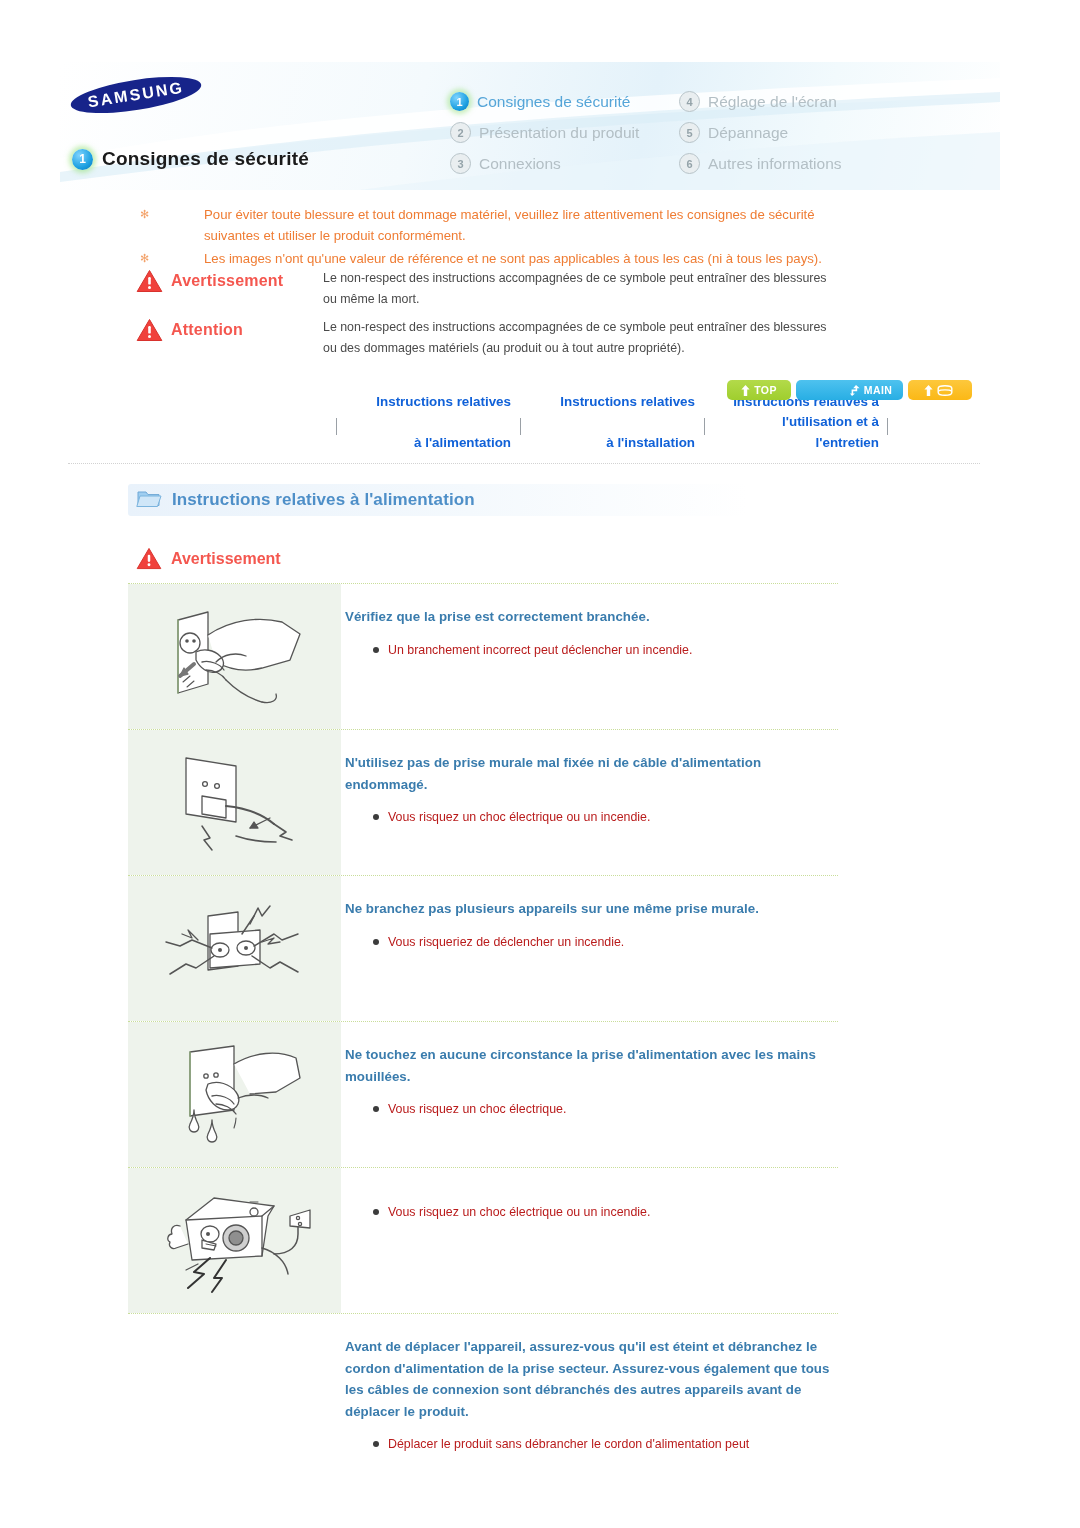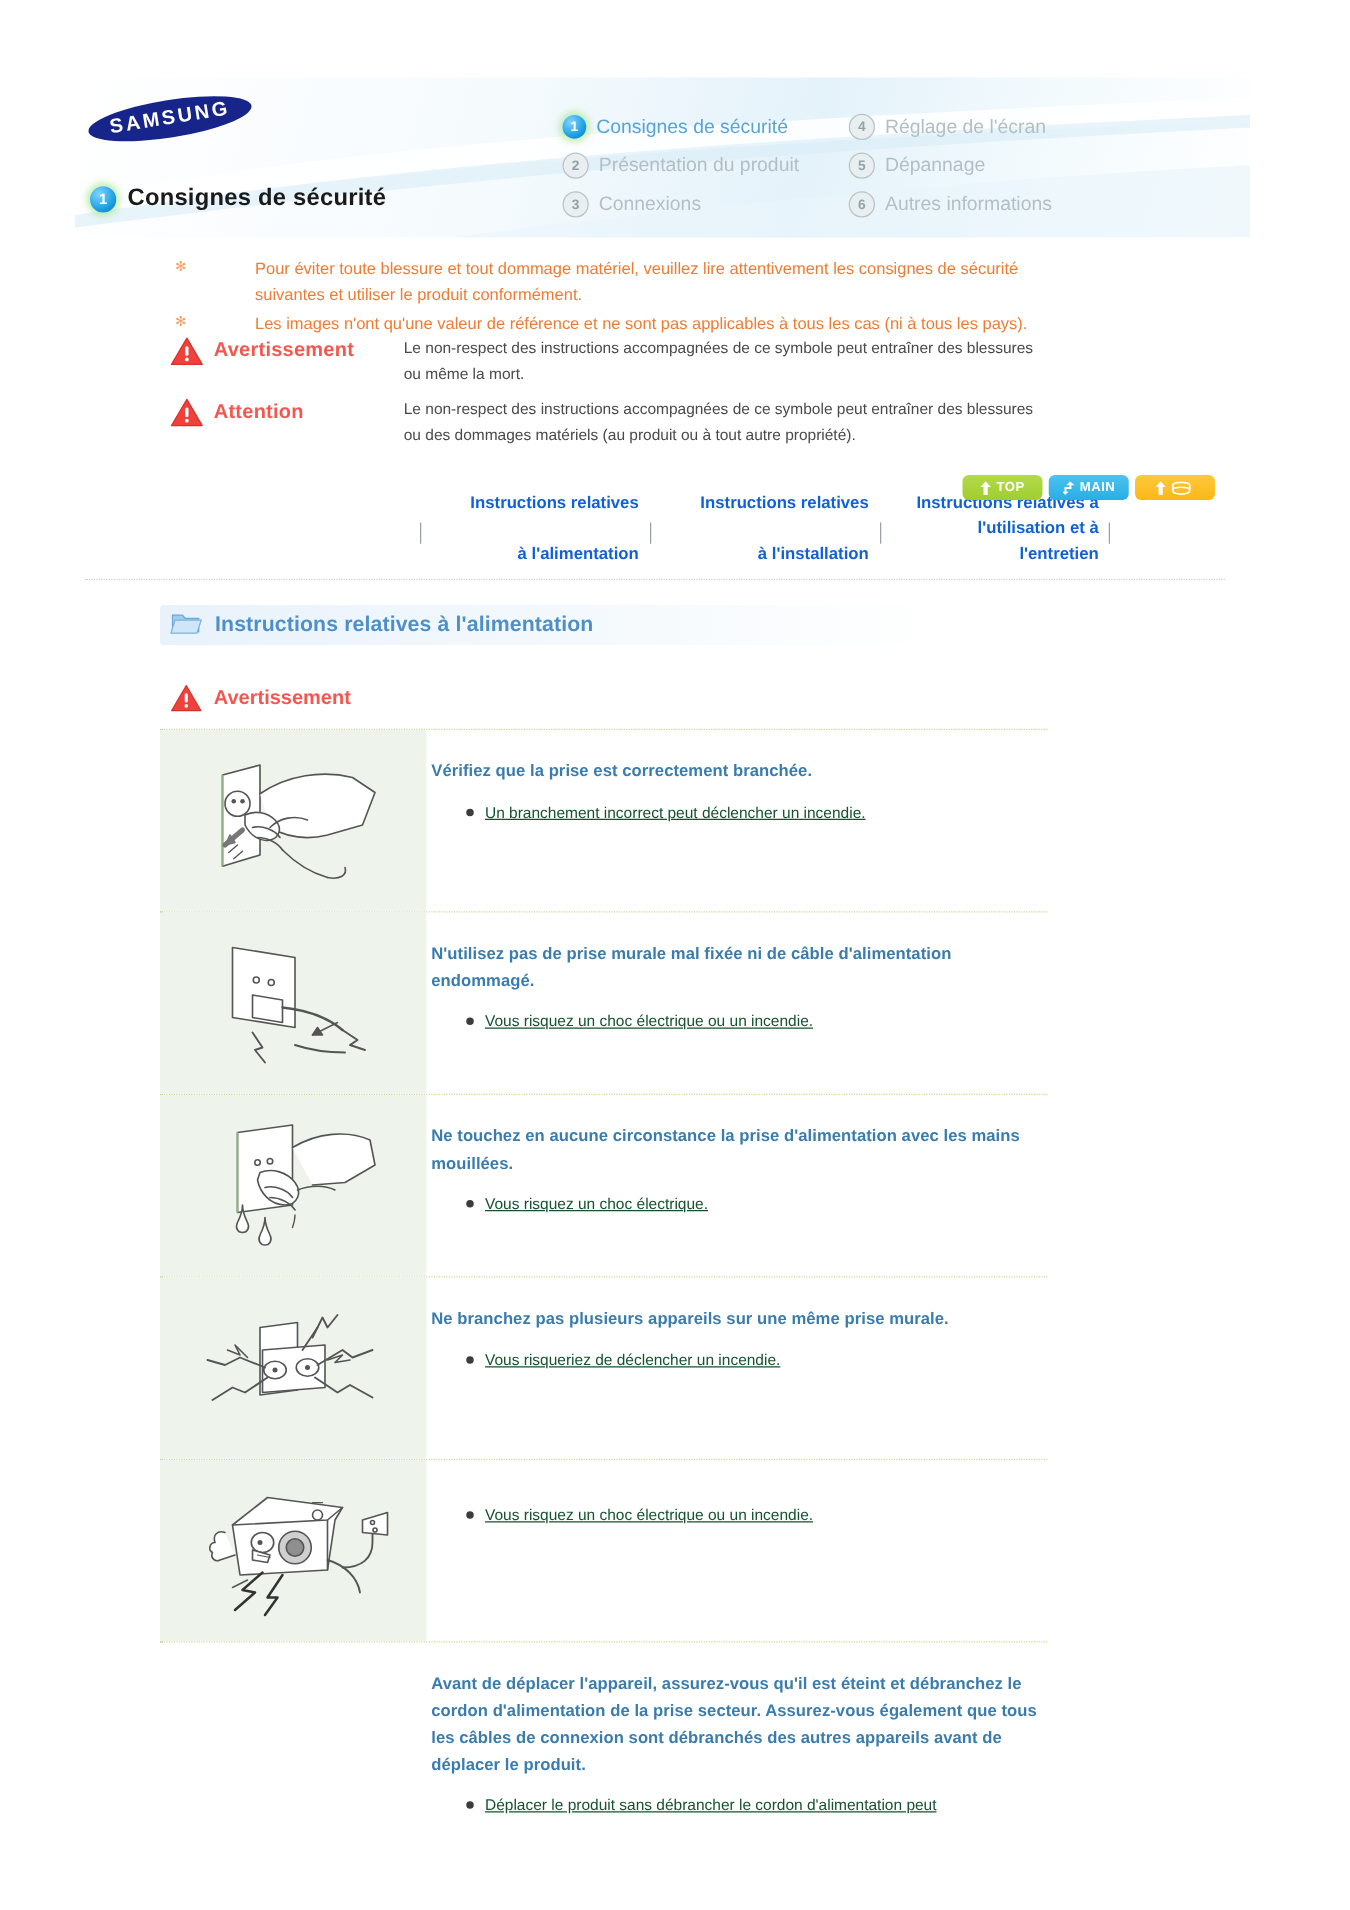--- a/index.html
+++ b/index.html
@@ -245,21 +245,21 @@
     align-items: center;
     justify-content: center;
     gap: 4px;
     color: #ffffff;
     font-size: 10.5px;
     font-weight: bold;
     letter-spacing: .4px;
     cursor: pointer;
   }
   .sidebtn.top  { background: linear-gradient(#b3da4a, #9fce2e); }
-  .sidebtn.main { background: linear-gradient(#4ec2ef, #28aee4); }
+  .sidebtn.main { background: linear-gradient(#4ec2ef, #28aee4); padding-left: 43px; }
   .sidebtn.back { background: linear-gradient(#fdc83c, #fbb816); }
   .sidebtn .ico { display: flex; align-items: center; }
 
   
   .section-title {
     position: absolute;
     left: 128px;
     top: 484px;
     display: flex;
     align-items: center;
@@ -334,25 +334,24 @@
   }
   .bullets {
     margin: 0;
     padding: 0;
     list-style: none;
   }
   .bullets li {
     display: flex;
     gap: 9px;
     font-size: 12.4px;
-    color: #14532d;
+    color: #b91c1c;
     line-height: 1.62;
     margin-left: 28px;
     margin-top: 12px;
-    text-decoration: underline;
   }
   .bullets li .dot {
     flex: none;
     width: 6px; height: 6px;
     border-radius: 50%;
     background: #3c3c3c;
     margin-top: 7px;
   }
   svg.art { display: block; }
 </style>
@@ -577,50 +576,20 @@
           <span>Vous risquez un choc électrique ou un incendie.</span>
         </li>
       </ul>
     </div>
   </div>
 
   <div class="row">
     <div class="cell-img">
       <svg class="art" width="170" height="118" viewBox="0 0 170 118">
         <g fill="none" stroke="#555" stroke-width="1.3" stroke-linejoin="round" stroke-linecap="round">
-          <path d="M40 16 L84 10 L84 74 L40 80 Z" fill="#fff"></path>
-          <path d="M40 16 L40 80" stroke="#8fae7a"></path>
-          <circle cx="56" cy="40" r="2.2" fill="#fff"></circle>
-          <circle cx="66" cy="39" r="2.2" fill="#fff"></circle>
-          <path d="M84 28 C104 16 128 14 146 22 L150 42 L126 56 L100 58" fill="#fff"></path>
-          <path d="M58 48 C68 44 80 48 86 56 C92 64 88 74 78 74 C66 74 58 64 56 54 Z" fill="#fff"></path>
-          <path d="M62 60 C70 58 80 62 84 68"></path>
-          <path d="M66 68 C74 68 82 72 86 78"></path>
-          <path d="M88 62 C98 58 110 58 118 62"></path>
-          <path d="M44 74 C44 80 42 84 40 88 C38 92 40 96 44 96 C48 96 50 92 48 88 C46 84 44 80 44 74 Z" fill="#fff"></path>
-          <path d="M62 84 C62 90 60 94 58 98 C56 102 58 106 62 106 C66 106 68 102 66 98 C64 94 62 90 62 84 Z" fill="#fff"></path>
-          <path d="M86 82 C86 86 85 89 84 92" stroke-width="1.1"></path>
-        </g>
-      </svg>
-    </div>
-    <div class="cell-txt">
-      <h3>Ne touchez en aucune circonstance la prise d'alimentation avec les mains mouillées.</h3>
-      <ul class="bullets">
-        <li>
-          <span class="dot"></span>
-          <span>Vous risquez un choc électrique.</span>
-        </li>
-      </ul>
-    </div>
-  </div>
-
-  <div class="row">
-    <div class="cell-img">
-      <svg class="art" width="170" height="118" viewBox="0 0 170 118">
-        <g fill="none" stroke="#555" stroke-width="1.3" stroke-linejoin="round" stroke-linecap="round">
           <path d="M58 26 L88 22 L88 76 L58 80 Z" fill="#fff"></path>
           <path d="M60 44 L110 40 L110 74 L60 78 Z" fill="#fff"></path>
           <ellipse cx="70" cy="60" rx="9" ry="7" fill="#fff"></ellipse>
           <ellipse cx="96" cy="58" rx="9" ry="7" fill="#fff"></ellipse>
           <circle cx="70" cy="60" r="2" fill="#555" stroke="none"></circle>
           <circle cx="96" cy="58" r="2" fill="#555" stroke="none"></circle>
           <path d="M62 58 L42 50 L30 56 L16 52" stroke-width="1.5"></path>
           <path d="M104 56 L124 44 L132 50 L148 44" stroke-width="1.5"></path>
           <path d="M64 66 L46 78 L36 74 L20 84" stroke-width="1.5"></path>
           <path d="M102 66 L120 78 L130 72 L148 82" stroke-width="1.5"></path>
@@ -630,20 +599,50 @@
           <path d="M112 52 L124 48 L118 54 L130 52" stroke-width="1.3"></path>
         </g>
       </svg>
     </div>
     <div class="cell-txt">
       <h3>Ne branchez pas plusieurs appareils sur une même prise murale.</h3>
       <ul class="bullets">
         <li>
           <span class="dot"></span>
           <span>Vous risqueriez de déclencher un incendie.</span>
+        </li>
+      </ul>
+    </div>
+  </div>
+
+  <div class="row">
+    <div class="cell-img">
+      <svg class="art" width="170" height="118" viewBox="0 0 170 118">
+        <g fill="none" stroke="#555" stroke-width="1.3" stroke-linejoin="round" stroke-linecap="round">
+          <path d="M40 16 L84 10 L84 74 L40 80 Z" fill="#fff"></path>
+          <path d="M40 16 L40 80" stroke="#8fae7a"></path>
+          <circle cx="56" cy="40" r="2.2" fill="#fff"></circle>
+          <circle cx="66" cy="39" r="2.2" fill="#fff"></circle>
+          <path d="M84 28 C104 16 128 14 146 22 L150 42 L126 56 L100 58" fill="#fff"></path>
+          <path d="M58 48 C68 44 80 48 86 56 C92 64 88 74 78 74 C66 74 58 64 56 54 Z" fill="#fff"></path>
+          <path d="M62 60 C70 58 80 62 84 68"></path>
+          <path d="M66 68 C74 68 82 72 86 78"></path>
+          <path d="M88 62 C98 58 110 58 118 62"></path>
+          <path d="M44 74 C44 80 42 84 40 88 C38 92 40 96 44 96 C48 96 50 92 48 88 C46 84 44 80 44 74 Z" fill="#fff"></path>
+          <path d="M62 84 C62 90 60 94 58 98 C56 102 58 106 62 106 C66 106 68 102 66 98 C64 94 62 90 62 84 Z" fill="#fff"></path>
+          <path d="M86 82 C86 86 85 89 84 92" stroke-width="1.1"></path>
+        </g>
+      </svg>
+    </div>
+    <div class="cell-txt">
+      <h3>Ne touchez en aucune circonstance la prise d'alimentation avec les mains mouillées.</h3>
+      <ul class="bullets">
+        <li>
+          <span class="dot"></span>
+          <span>Vous risquez un choc électrique.</span>
         </li>
       </ul>
     </div>
   </div>
 
   <div class="row">
     <div class="cell-img">
       <svg class="art" width="170" height="118" viewBox="0 0 170 118">
         <g fill="none" stroke="#555" stroke-width="1.3" stroke-linejoin="round" stroke-linecap="round">
           <path d="M36 38 L64 16 L124 24 L118 34 L112 74 L42 78 Z" fill="#fff"></path>

